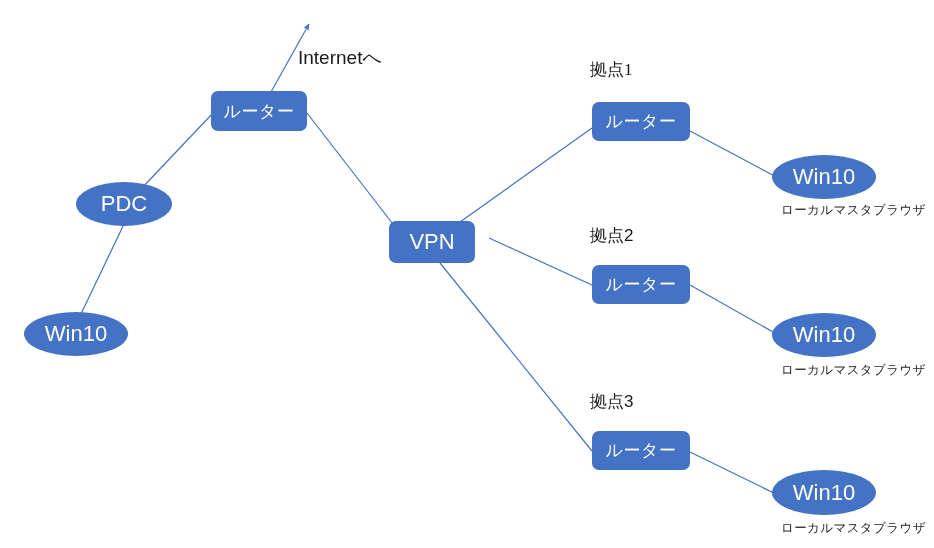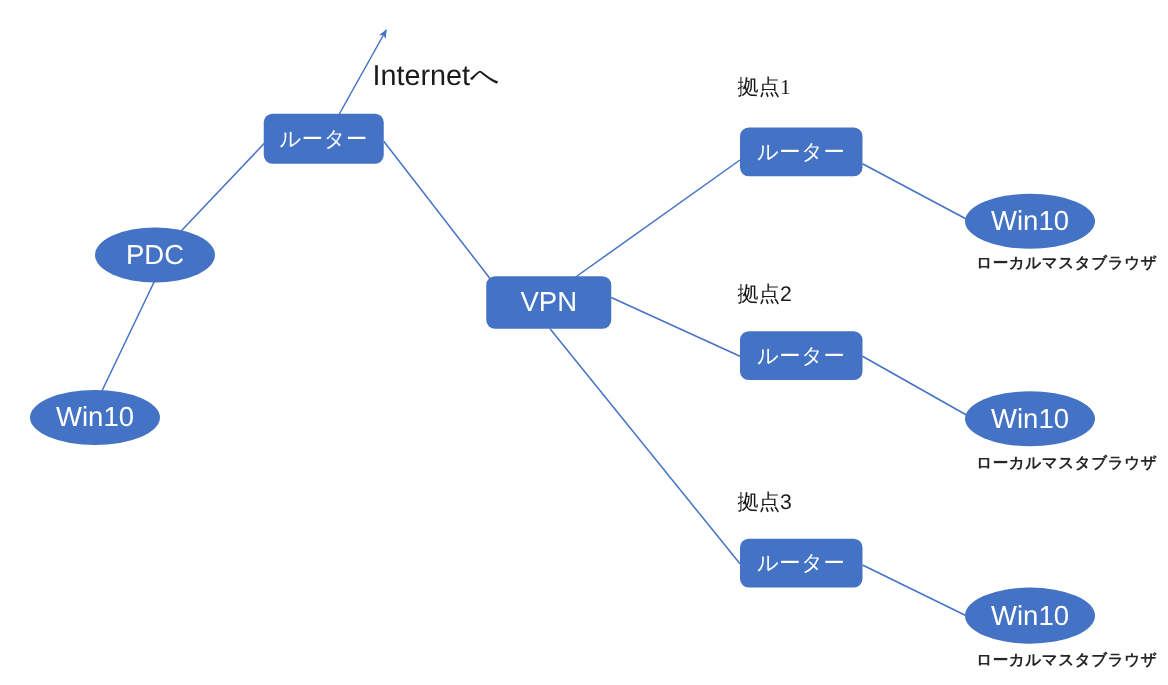--- a/index.html
+++ b/index.html
@@ -51,32 +51,31 @@
     font-size: 22px;
     letter-spacing: 0px;
   }
   .caption {
     position: absolute;
     font-size: 12.5px;
     color: #262626;
     white-space: nowrap;
     z-index: 3;
     letter-spacing: 0.4px;
-    font-weight: bold;
   }
   .site-title {
     position: absolute;
     font-size: 17px;
     color: #1a1a1a;
     white-space: nowrap;
     z-index: 3;
   }
   .free-text {
     position: absolute;
-    font-size: 23px;
+    font-size: 19px;
     color: #1a1a1a;
     white-space: nowrap;
     z-index: 3;
   }
 </style>
 </head>
 <body>
 
 <div id="canvas">
 
@@ -116,21 +115,21 @@
 
   <div class="node ellipse" style="left:76px; top:182px; width:96px; height:44px;">
     <span class="node-label latin">PDC</span>
   </div>
 
 
   <div class="node ellipse" style="left:24px; top:312px; width:104px; height:44px;">
     <span class="node-label latin">Win10</span>
   </div>
 
-  <div class="node box" style="left:389px; top:221px; width:100px; height:42px;">
+  <div class="node box" style="left:389px; top:221px; width:86px; height:42px;">
     <span class="node-label latin">VPN</span>
   </div>
 
   <div class="site-title" style="left:590px; top:58px;font-family:Liberation Serif, serif;">拠点1</div>
 
   <div class="node box" style="left:592px; top:102px; width:98px; height:39px;">
     <span class="node-label">ルーター</span>
   </div>
 
   <div class="node ellipse" style="left:772px; top:155px; width:104px; height:44px;">

